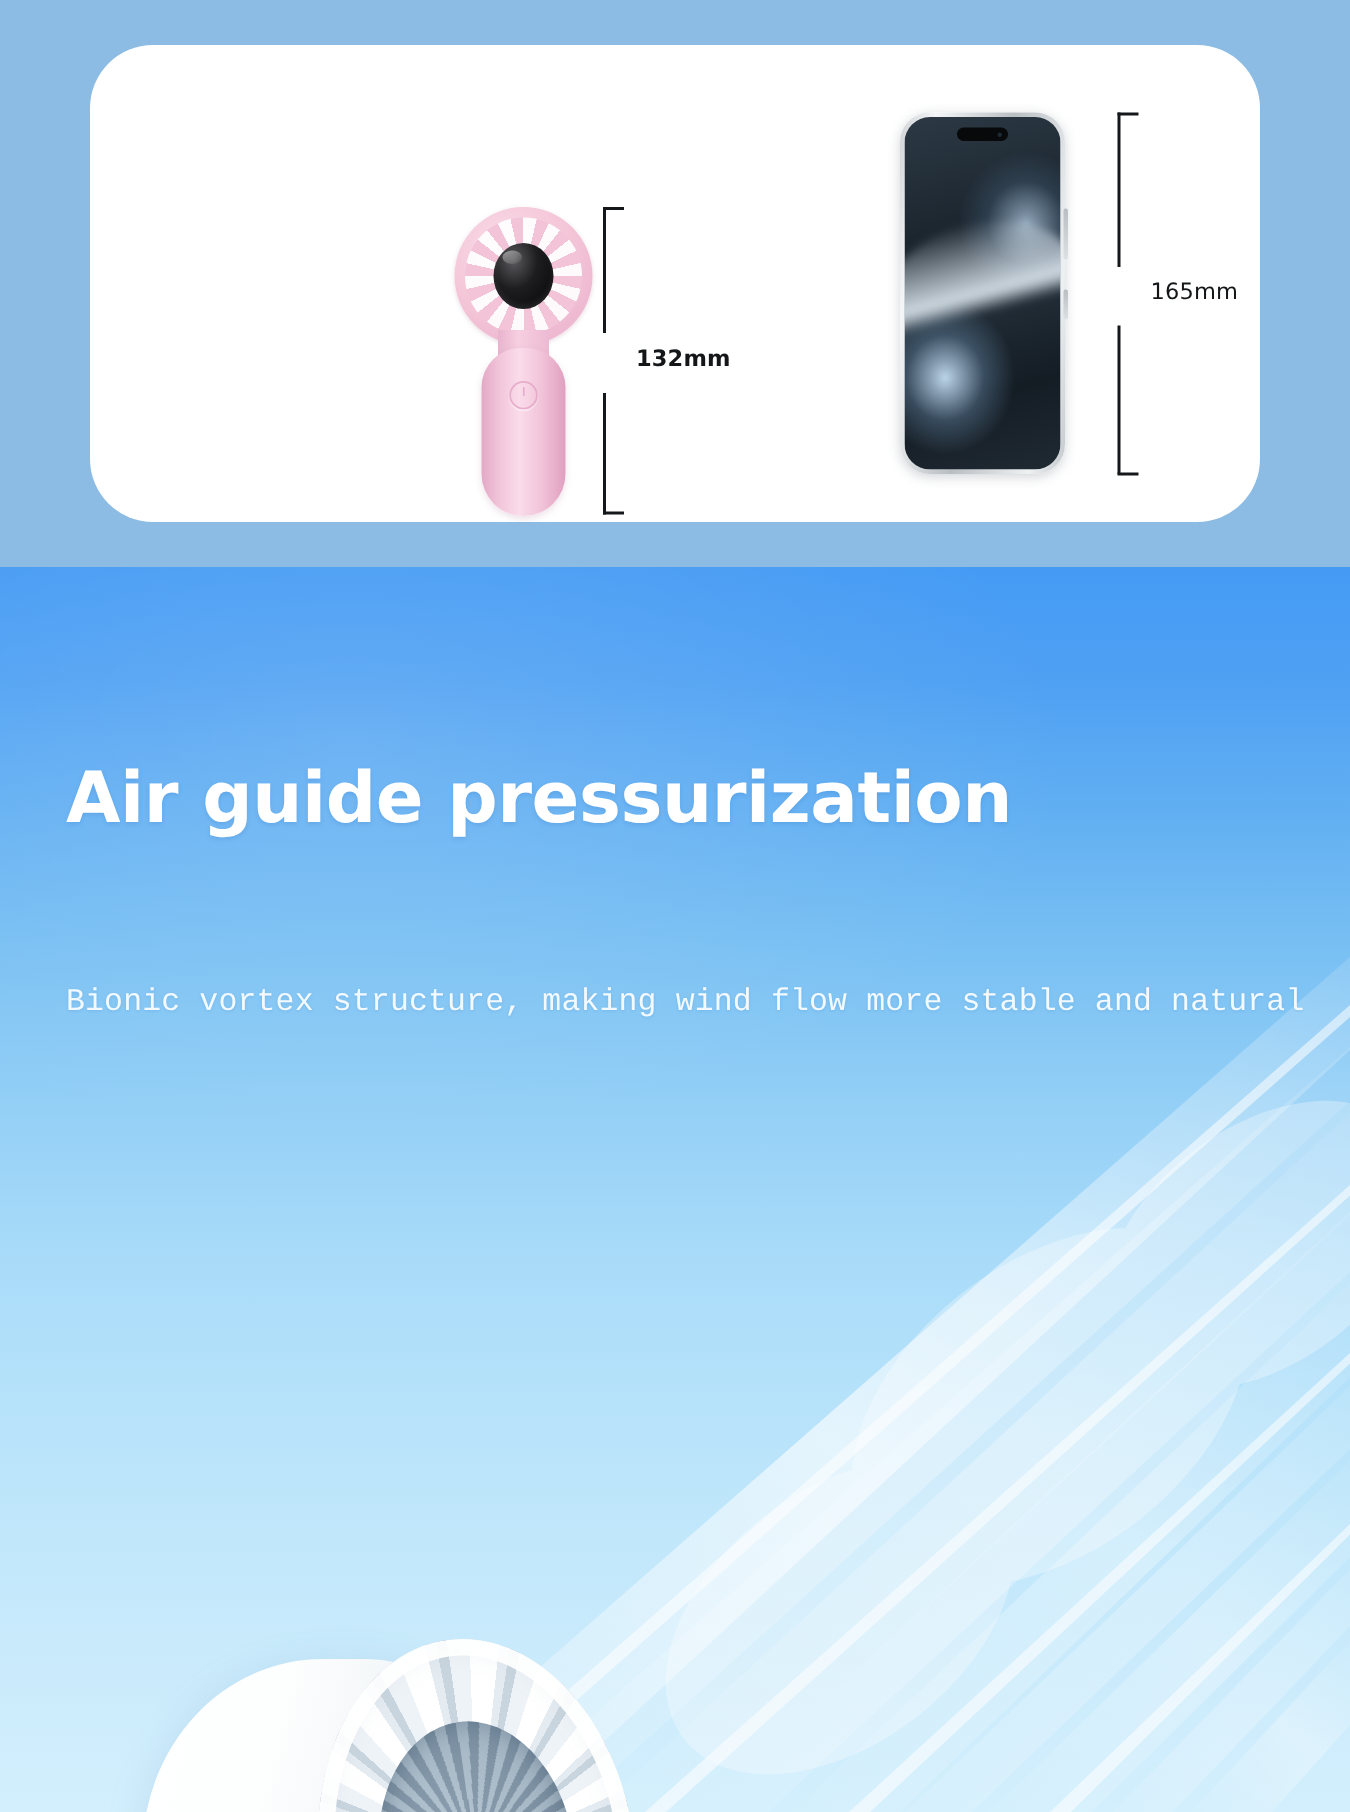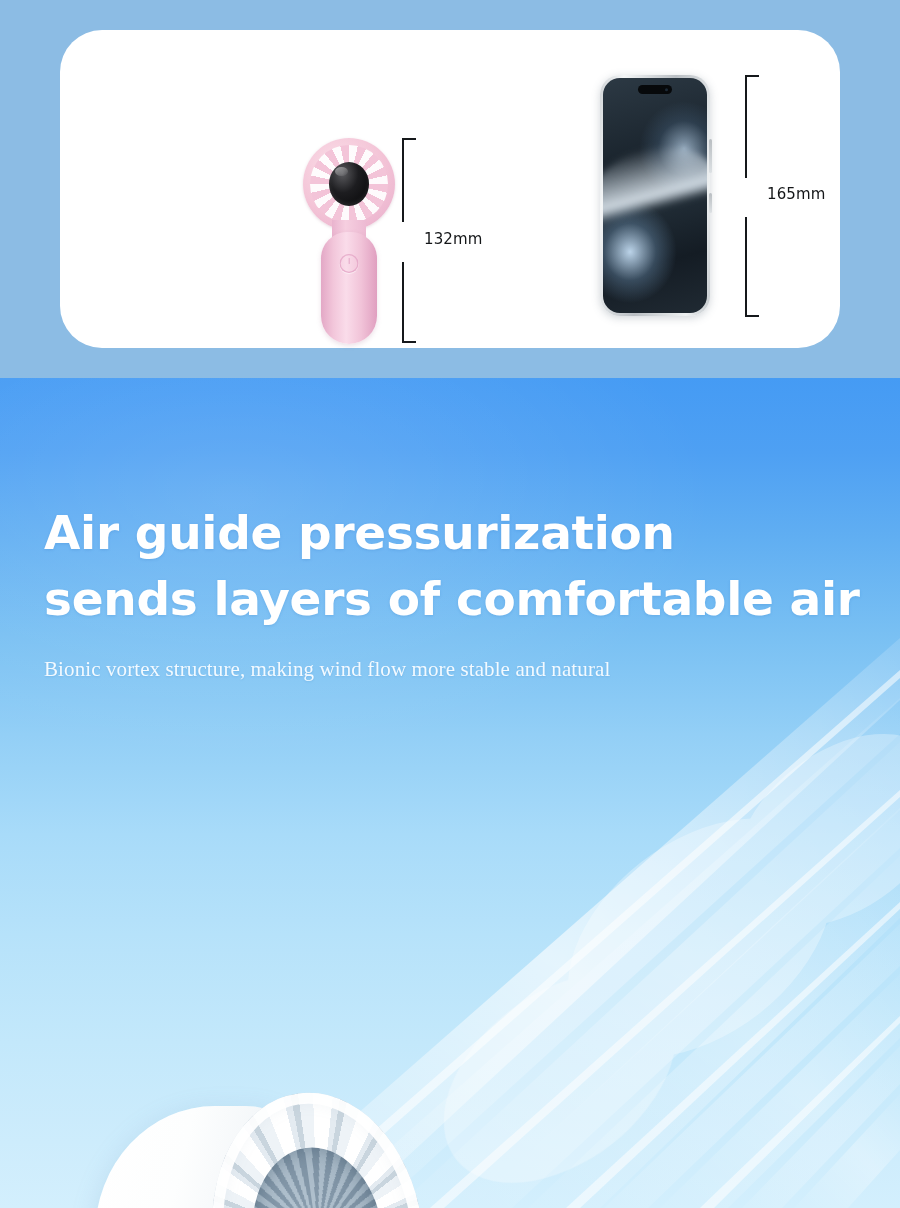--- a/index.html
+++ b/index.html
@@ -159,21 +159,21 @@
   .headline{
     position:absolute; left:44px; top:122px;
     color:#ffffff; font-weight:bold;
     font-size:47px; line-height:66px; letter-spacing:-.3px;
     font-family:"DejaVu Sans", sans-serif;
     text-shadow:0 1px 3px rgba(40,110,190,.20);
   }
   .subhead{
     position:absolute; left:44px; top:279px;
     color:#f3faff; font-size:21px; letter-spacing:.1px;
-    font-family:Liberation Serif, serif;
+    font-family:Liberation Mono, monospace;
     text-shadow:0 1px 2px rgba(40,110,190,.18);
     text-align:center;
   }
 
   
   .airflow{
     position:absolute; left:0; top:0; width:900px; height:830px;
     pointer-events:none;
   }
 
@@ -238,21 +238,21 @@
         <div class="fan-neck"></div>
         <div class="fan-handle">
           <div class="fan-button"></div>
         </div>
 
         <div class="dim" style="left:147px; top:18px; width:130px; height:205px;">
           <div class="dim-tick" style="top:0;"></div>
           <div class="dim-line" style="top:0; height:84px;"></div>
           <div class="dim-line" style="top:124px; height:81px;"></div>
           <div class="dim-tick" style="top:203px;"></div>
-          <div class="dim-label" style="top:92px;">132mm</div>
+          <div class="dim-label" style="top:92px;font-weight:bold;">132mm</div>
         </div>
       </div>
 
       <div class="product-group phone-group">
         <div class="phone">
           <div class="phone-screen">
             <div class="phone-swirl"></div>
             <div class="phone-notch"></div>
           </div>
           <div class="phone-btn power"></div>
@@ -311,21 +311,20 @@
       </g>
       <g opacity="0.30">
         <ellipse cx="700" cy="560" rx="150" ry="96" fill="#ffffff" transform="rotate(-38 700 560)"></ellipse>
         <ellipse cx="842" cy="452" rx="120" ry="78" fill="#ffffff" transform="rotate(-38 842 452)"></ellipse>
         <ellipse cx="560" cy="700" rx="132" ry="84" fill="#ffffff" transform="rotate(-38 560 700)"></ellipse>
       </g>
     </svg>
 
     <div class="headline">
       <div>Air guide pressurization</div>
-      <div>sends layers of comfortable air</div>
     </div>
 
     <div class="subhead">Bionic vortex structure, making wind flow more stable and natural</div>
 
     <div class="big-fan">
       <div class="big-fan-body"></div>
       <div class="big-fan-seam"></div>
       <div class="big-fan-ring">
         <div class="big-fan-inner"></div>
         <div class="big-fan-rim"></div>

